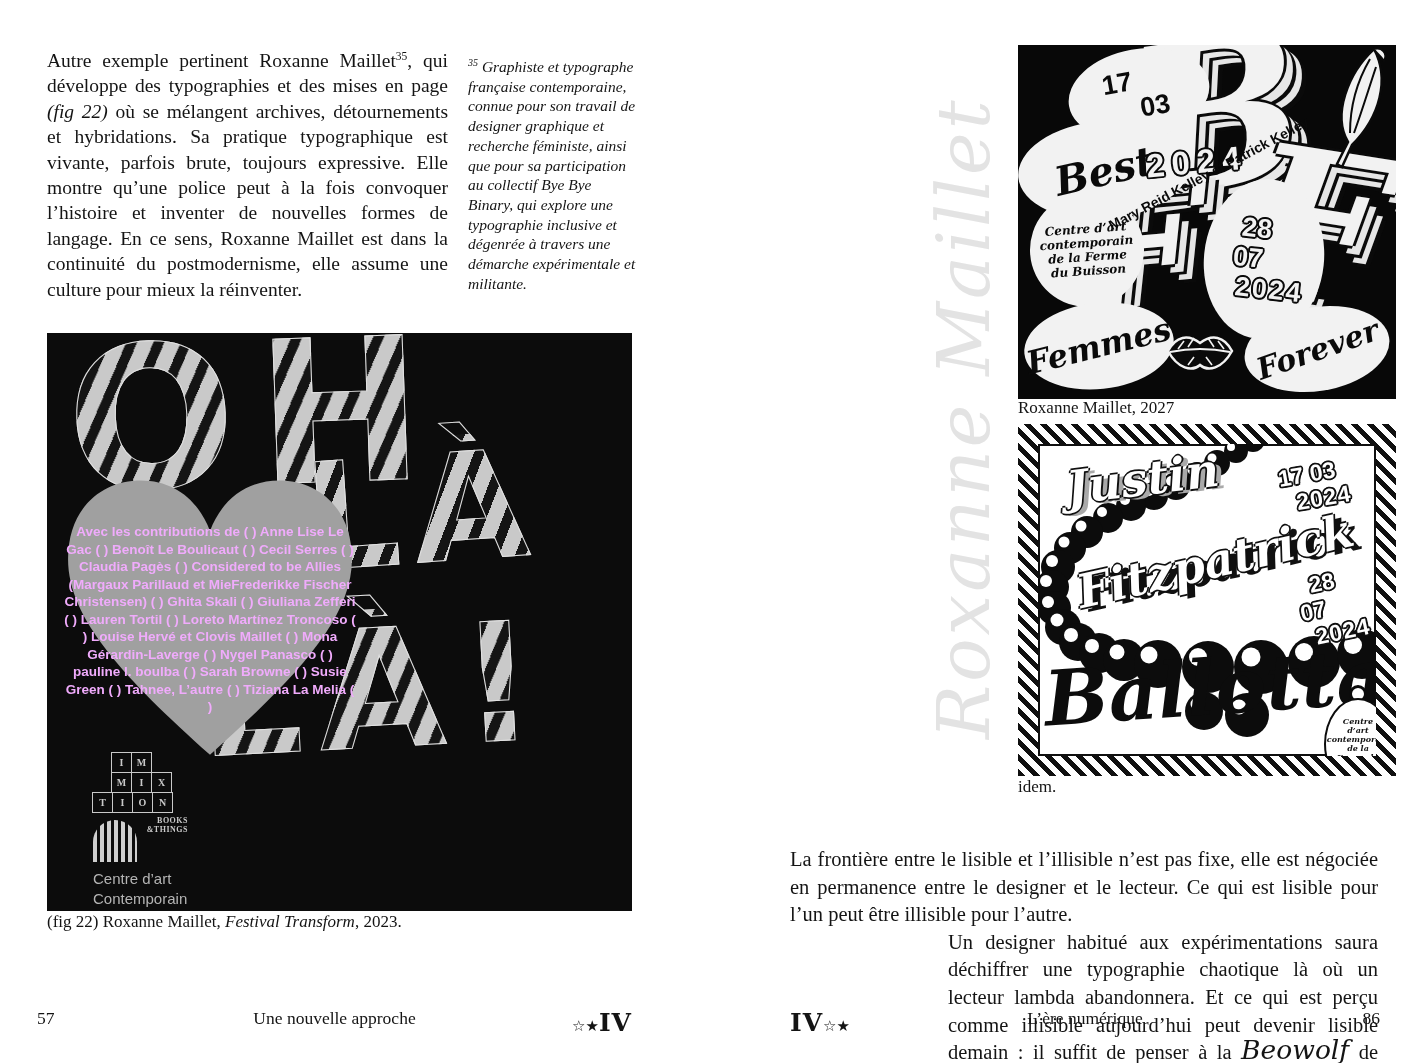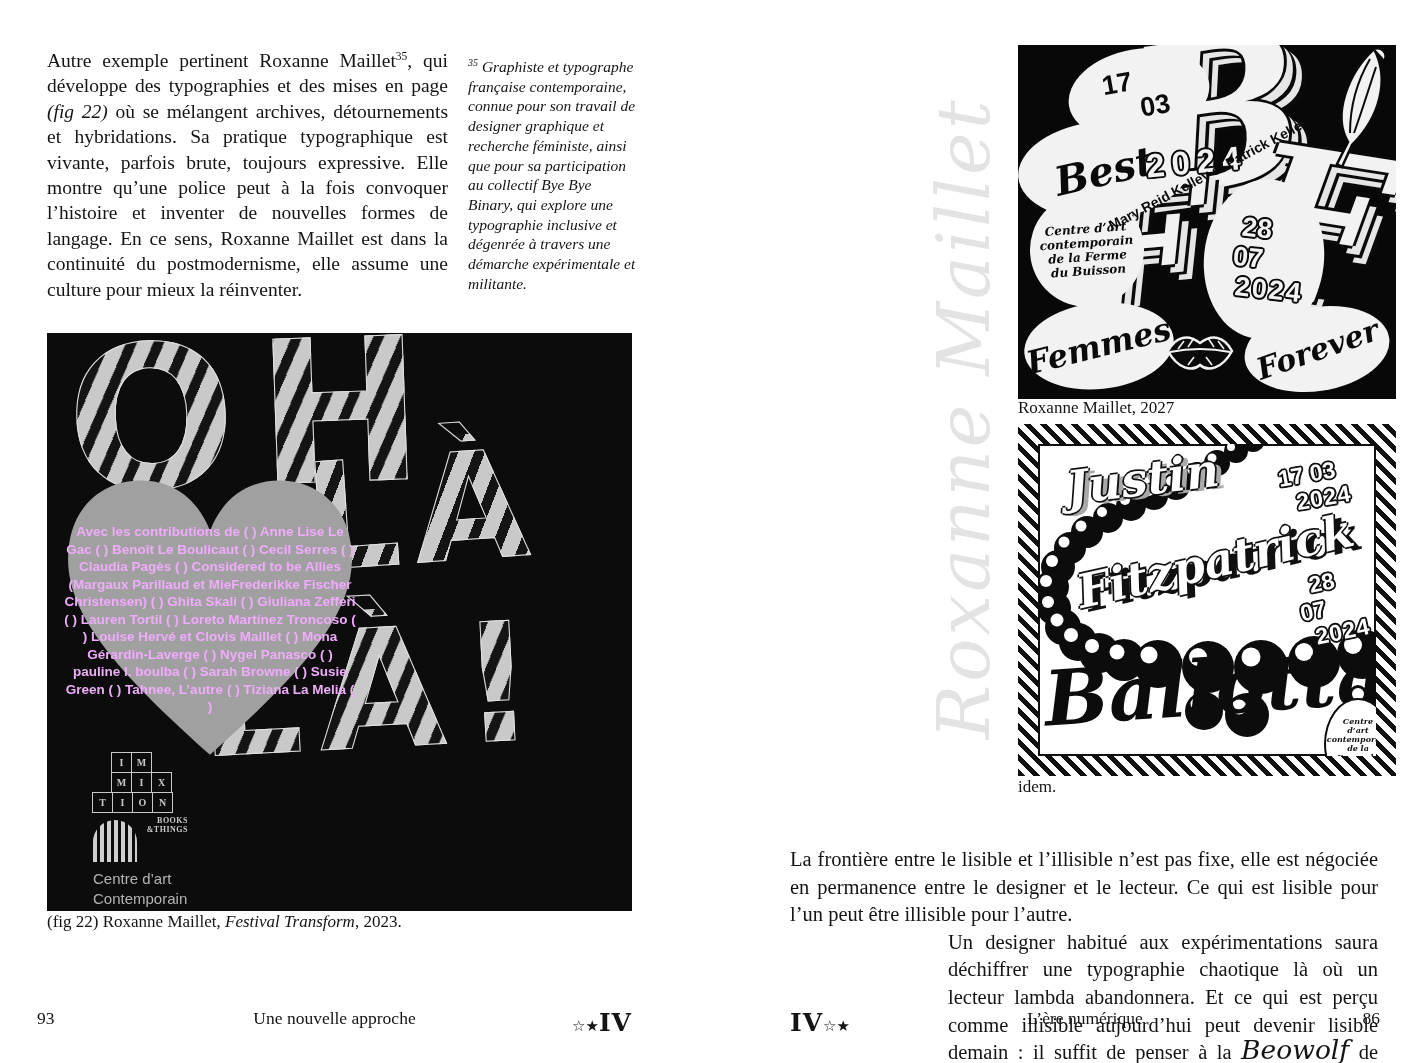--- a/index.html
+++ b/index.html
@@ -208,21 +208,21 @@
 
     <div class="house-icon"></div>
     <div class="venue-chanot prelines">Centre d’art
 Contemporain
 Chanot</div>
   </figure>
 
   <p class="caption caption-left"><span>(fig 22) Roxanne Maillet, </span><em>Festival Transform</em><span>, 2023.</span></p>
 
   <footer class="footer-bar fb-left">
-    <span class="fb-num-l">93</span>
+    <span class="fb-num-l">57</span>
     <span class="fb-sec">Une nouvelle approche</span>
     <span class="fb-mark-l"><span class="stars">☆★</span><span class="blackletter">IV</span></span>
   </footer>
 
   <div class="watermark">Roxanne Maillet</div>
 
   <figure class="poster-bff">
     <div class="bff-letter bff-b">B</div>
     <div class="bff-letter bff-f1">F</div>
     <div class="bff-letter bff-f2">F</div>

